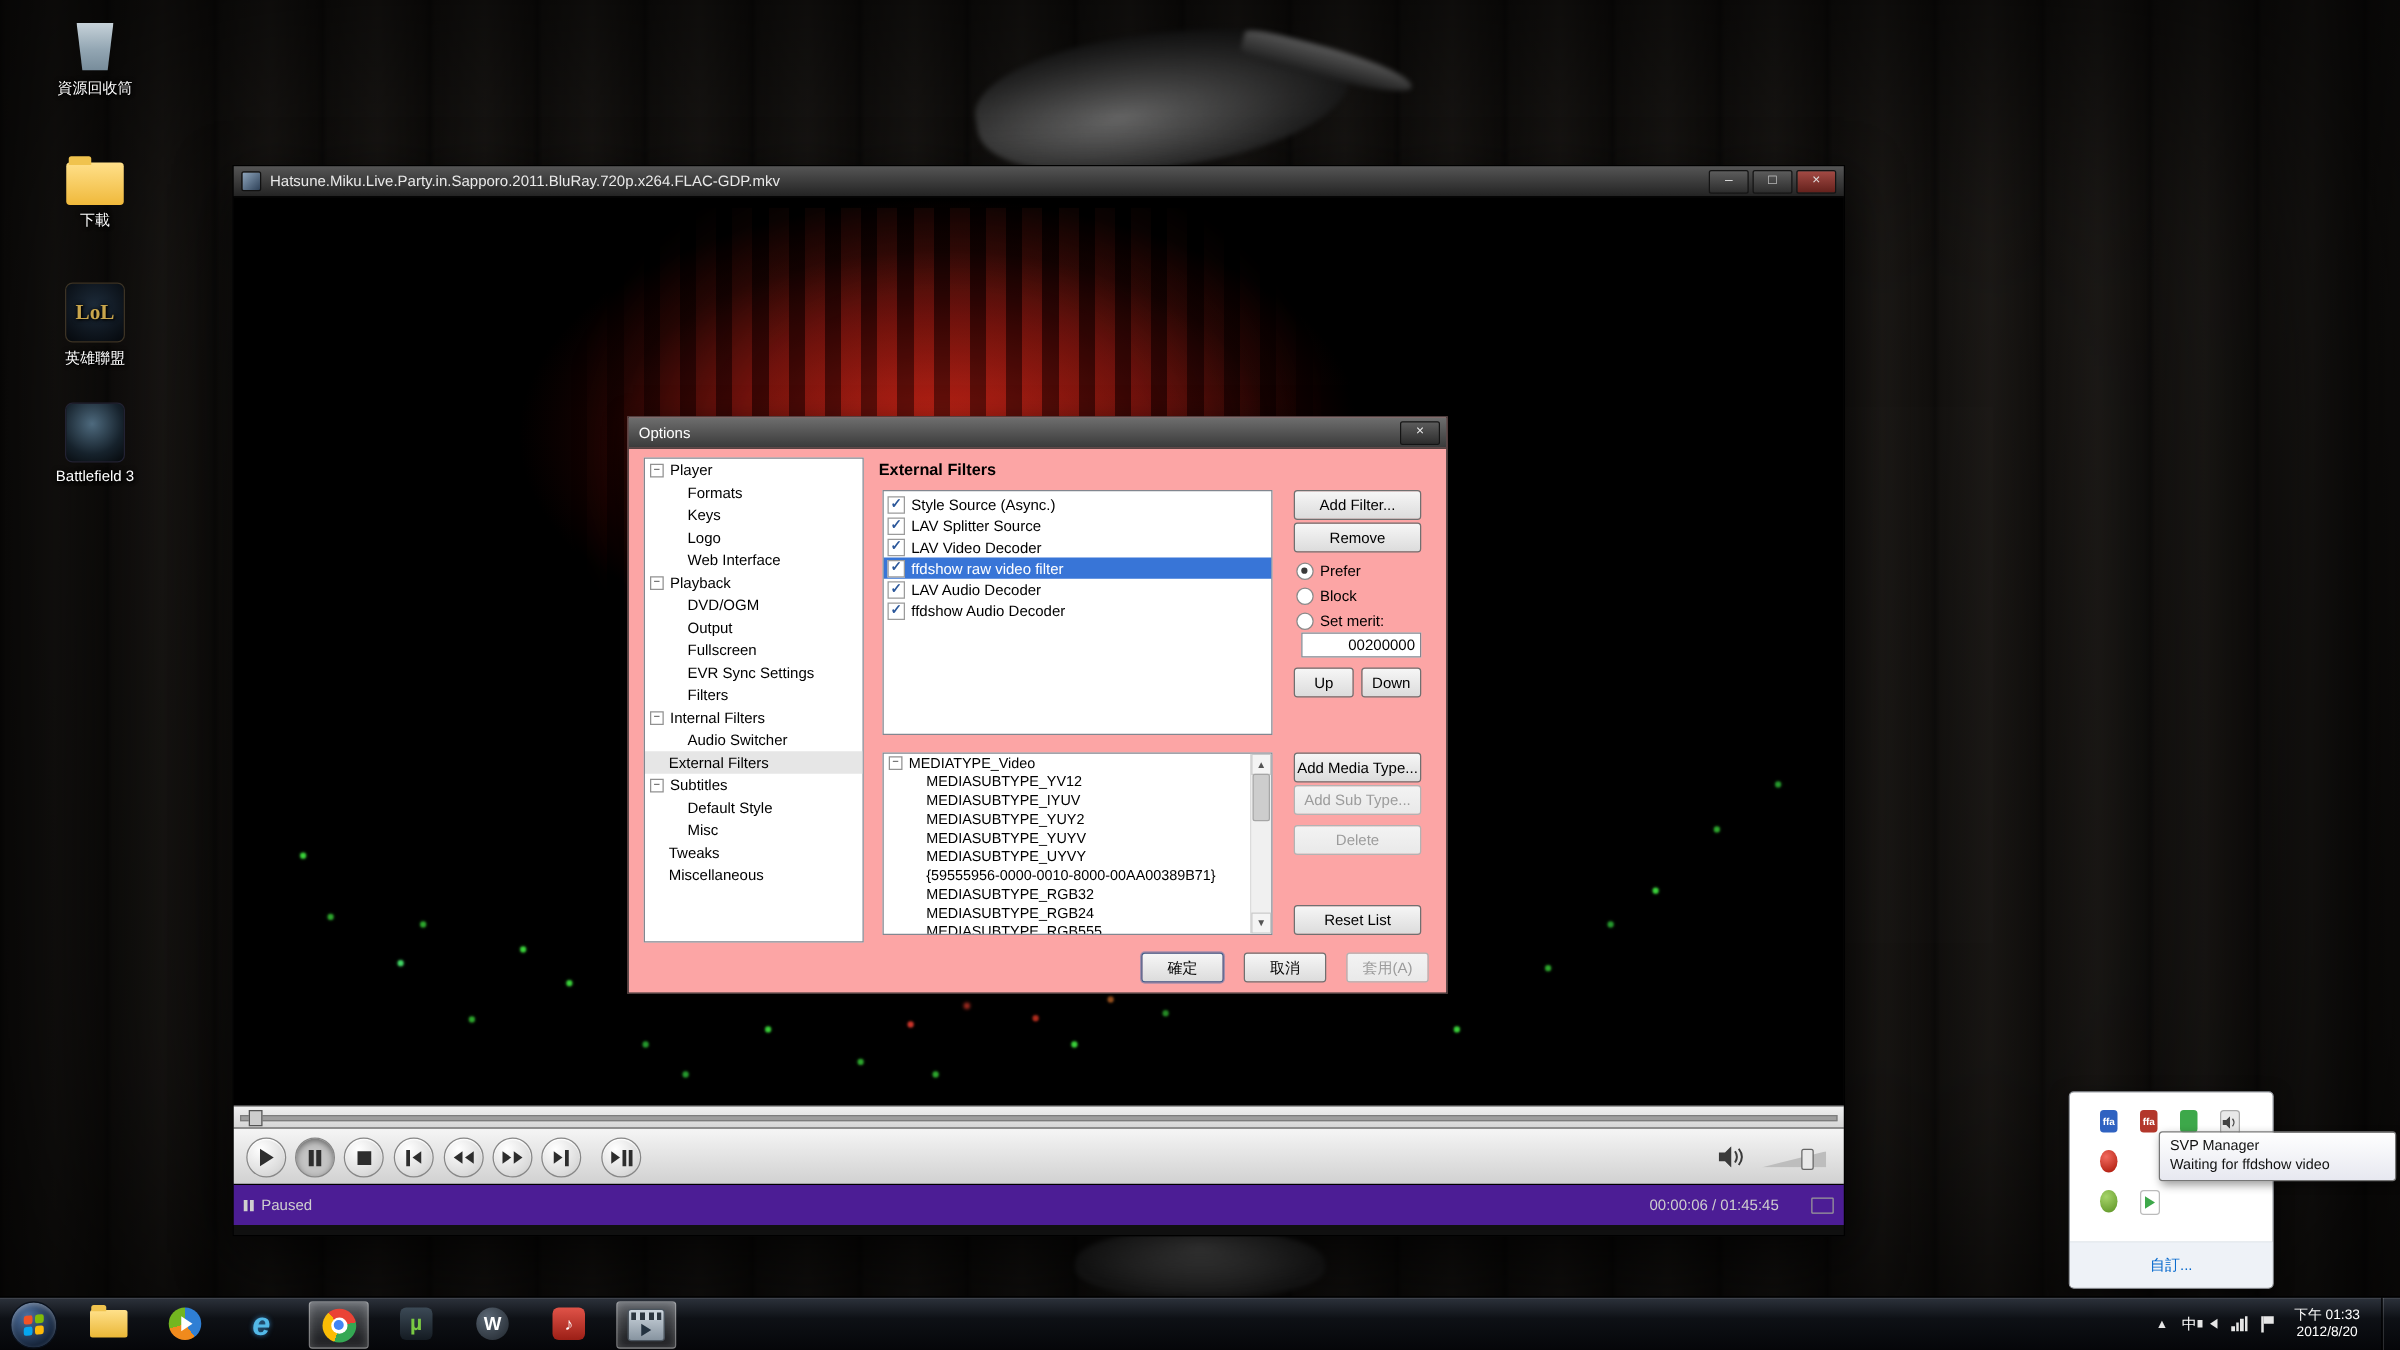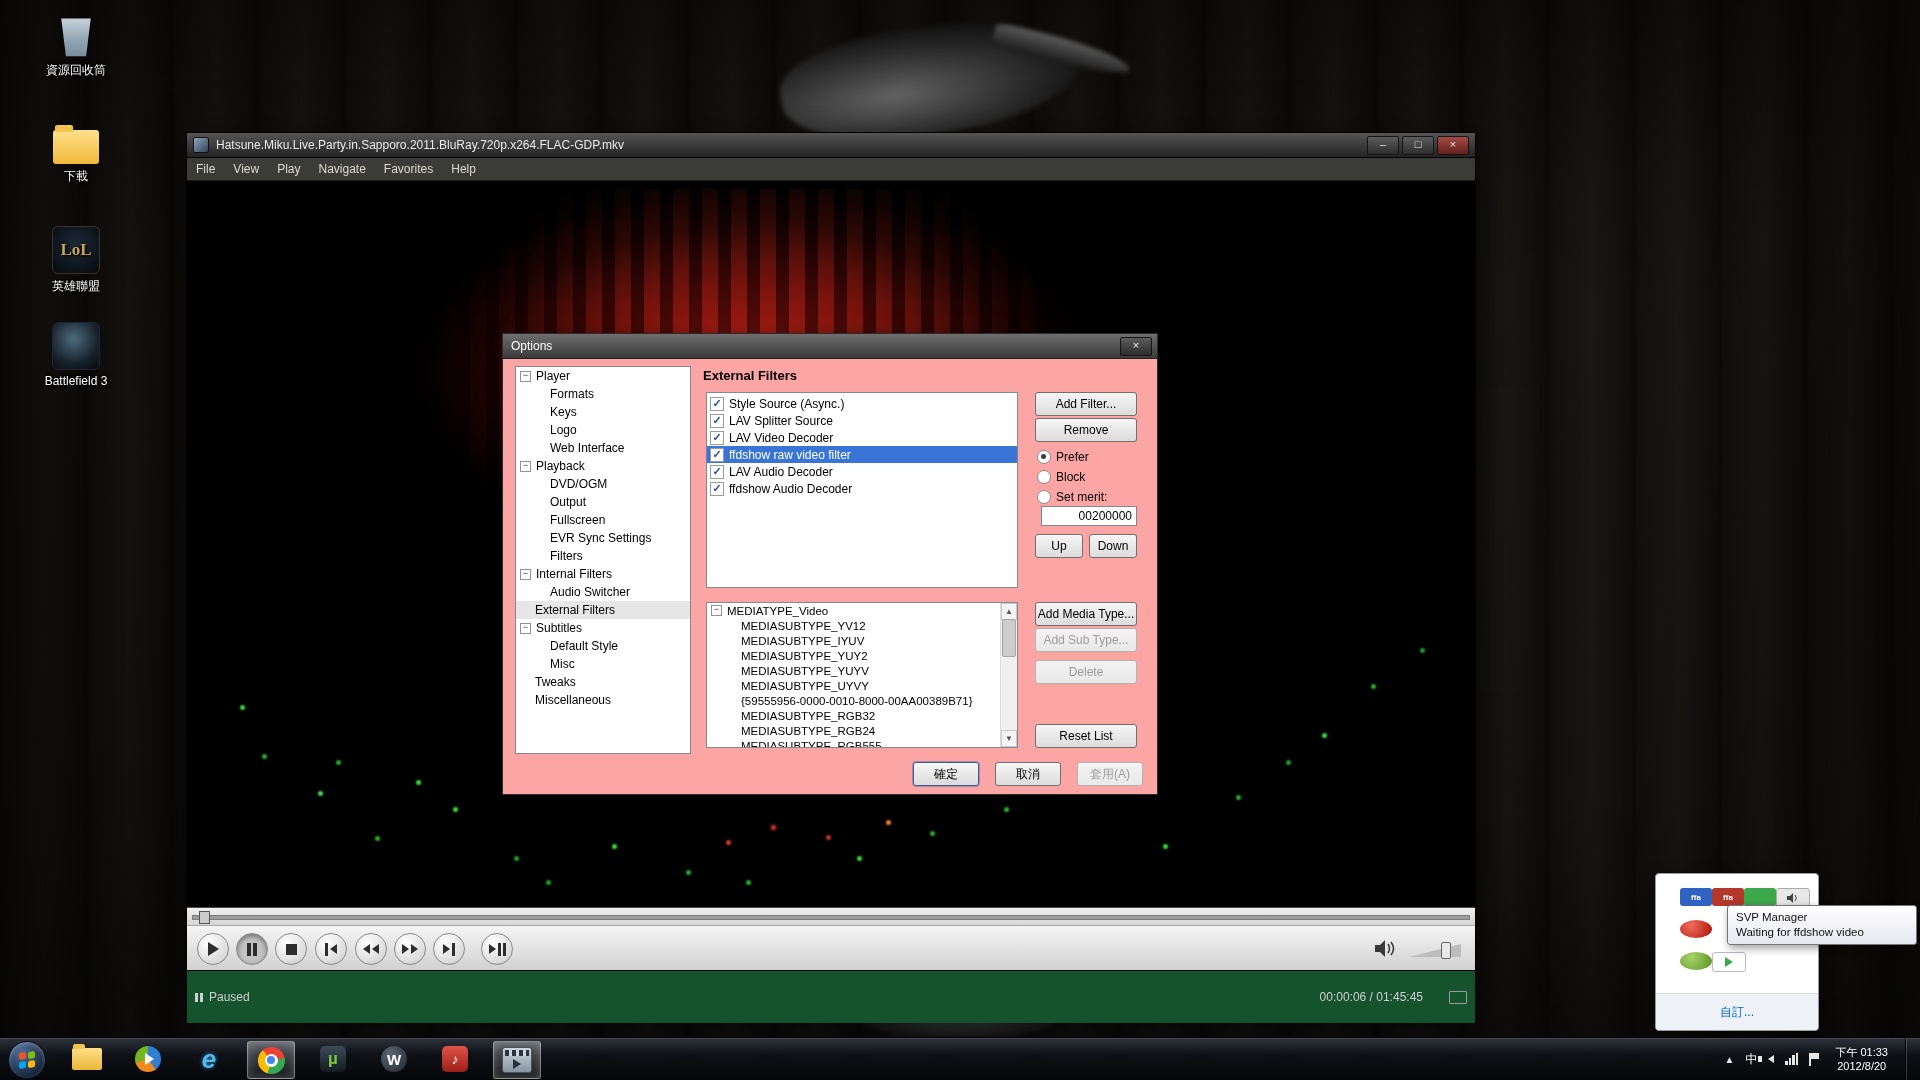--- a/index.html
+++ b/index.html
@@ -82,22 +82,22 @@
   .tri-r{width:0;height:0;border-left:11px solid #2d2d2d;border-top:7px solid transparent;border-bottom:7px solid transparent;}
   .tri-r.s{border-left-width:7px;border-top-width:5px;border-bottom-width:5px;}
   .tri-l{width:0;height:0;border-right:7px solid #2d2d2d;border-top:5px solid transparent;border-bottom:5px solid transparent;}
   .vbar{width:4px;height:13px;background:#2d2d2d;}
   .vbar.t{width:3px;}
   .sq{width:11px;height:11px;background:#2d2d2d;}
   #vol-wedge{position:absolute;right:14px;top:18px;width:52px;height:13px;background:#bdbdbd;
        clip-path:polygon(0 100%,100% 0,100% 100%);}
   #vol-knob{position:absolute;right:24px;top:16px;width:8px;height:15px;background:#e8e8e8;border:1px solid #666;border-radius:2px;}
   #vol-icon{position:absolute;right:78px;top:14px;}
-  #p-statusbar{height:20px;background:#14532d;border-top:1px solid #000;color:#cfcfcf;font-size:12px;
-       display:flex;align-items:center;padding:16px 8px;}
+  #p-statusbar{height:20px;background:#4c1d95;border-top:1px solid #000;color:#cfcfcf;font-size:12px;
+       display:flex;align-items:center;padding:6px 8px;}
   .pause-mini{display:inline-flex;gap:2px;margin-right:6px;}
   .pause-mini i{width:3px;height:9px;background:#cfcfcf;display:block;}
   #status-time{margin-left:auto;margin-right:26px;}
   #screen-ico{width:16px;height:11px;border:1px solid #9a9a9a;border-radius:1px;}
 
   
   #dlg{position:absolute;left:502px;top:333px;width:654px;height:460px;background:#fca5a5;
        border:1px solid #2b2b2b;box-shadow:4px 8px 22px rgba(0,0,0,.65);font-size:12px;color:#000;}
   #dlg-title{height:24px;background:linear-gradient(#6e6e6e,#3a3a3a);color:#fff;display:flex;align-items:center;
        padding:0 5px 0 8px;border-bottom:1px solid #222;}
@@ -132,21 +132,21 @@
   .mrow.c{padding-left:34px;}
   #media-scroll{position:absolute;right:0;top:0;bottom:0;width:16px;background:#f0f0f0;border-left:1px solid #dcdcdc;}
   .sb-btn{height:15px;border:1px solid #c9c9c9;background:#f4f4f4;font-size:8px;color:#555;
       display:flex;align-items:center;justify-content:center;}
   .sb-btn.bottom{position:absolute;bottom:0;left:0;right:0;}
   #sb-thumb{position:absolute;top:16px;left:1px;right:1px;height:36px;background:#cdcdcd;border:1px solid #a6a6a6;border-radius:2px;}
   .b-sm{width:64px;}
   
   #tray-popup{position:absolute;left:1655px;top:873px;width:162px;height:156px;background:#fff;
       border:1px solid #979ba1;border-radius:4px;box-shadow:0 4px 14px rgba(0,0,0,.5);}
-  .p-ico{position:absolute;width:32px;height:18px;border-radius:3px;color:#fff;font-size:8px;font-weight:bold;
+  .p-ico{position:absolute;width:14px;height:18px;border-radius:3px;color:#fff;font-size:8px;font-weight:bold;
       display:flex;align-items:center;justify-content:center;}
   #popup-footer{position:absolute;left:0;right:0;bottom:0;height:36px;background:#eef2f7;
       border-top:1px solid #d7dde3;border-radius:0 0 4px 4px;display:flex;align-items:center;justify-content:center;}
   #customize-link{color:#0066cc;font-size:12px;}
   #svp-tooltip{position:absolute;left:1727px;top:905px;width:172px;background:linear-gradient(#fff,#e7e8f0);
       border:1px solid #767676;border-radius:3px;padding:4px 8px;font-size:11.5px;color:#111;
       box-shadow:2px 3px 8px rgba(0,0,0,.4);line-height:15px;}
   
   #taskbar{position:absolute;left:0;bottom:0;width:1920px;height:42px;
       background:linear-gradient(rgba(46,52,62,.96),rgba(14,17,22,.97) 40%,rgba(5,6,9,.98));
@@ -225,28 +225,20 @@
 <div id="player">
   <div id="p-titlebar">
     <span class="mpc-ico"></span>
     <span id="p-title">Hatsune.Miku.Live.Party.in.Sapporo.2011.BluRay.720p.x264.FLAC-GDP.mkv</span>
     <span class="caps">
       <span class="cap">–</span>
       <span class="cap">□</span>
       <span class="cap close">×</span>
     </span>
   </div>
-  <div id="p-menubar">
-    <span class="menu-item">File</span>
-    <span class="menu-item">View</span>
-    <span class="menu-item">Play</span>
-    <span class="menu-item">Navigate</span>
-    <span class="menu-item">Favorites</span>
-    <span class="menu-item">Help</span>
-  </div>
   <div id="p-video">
     <div id="stage-glow"></div>
     <div id="curtains"></div>
     <div id="audience-lights"></div>
   </div>
   <div id="p-seekbar">
     <div id="seek-track"></div>
     <div id="seek-thumb"></div>
   </div>
   <div id="p-controls">

